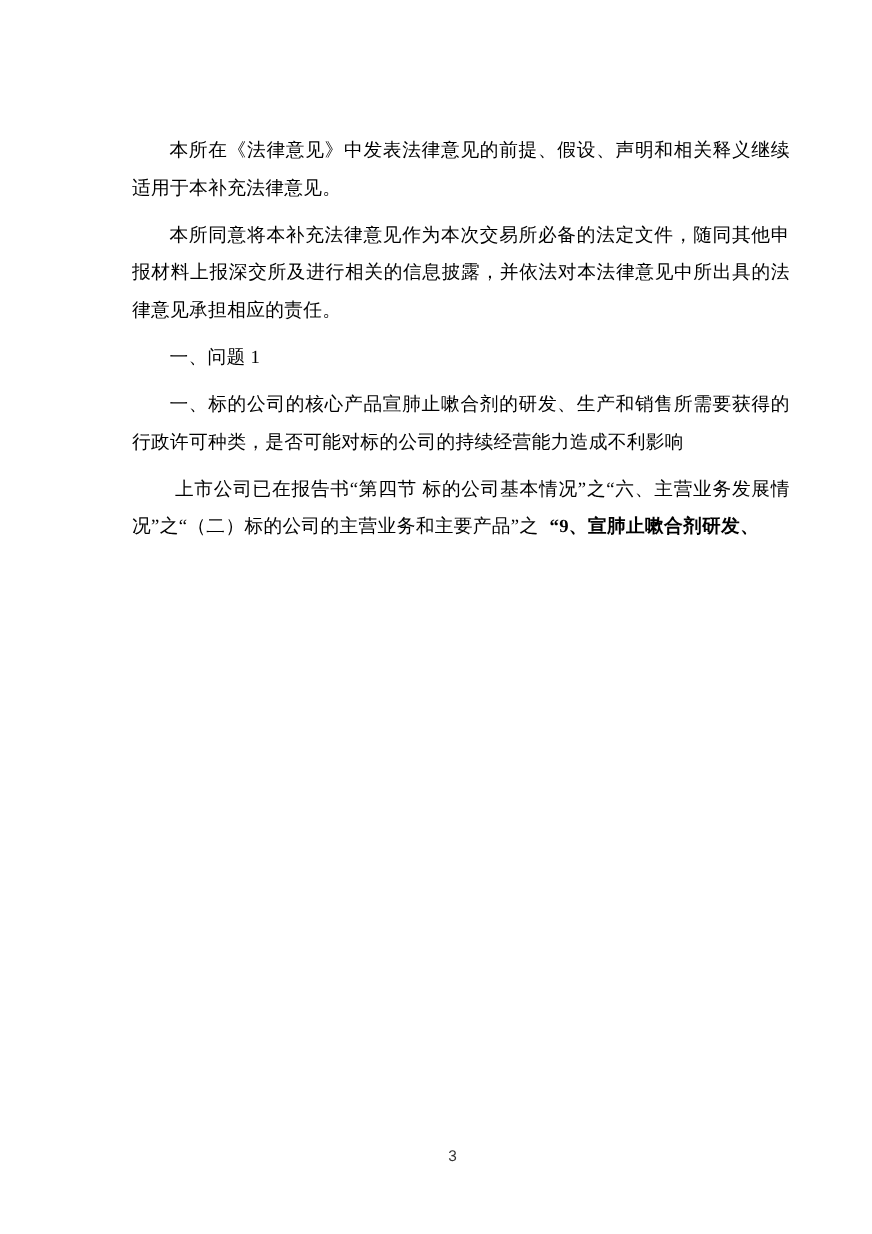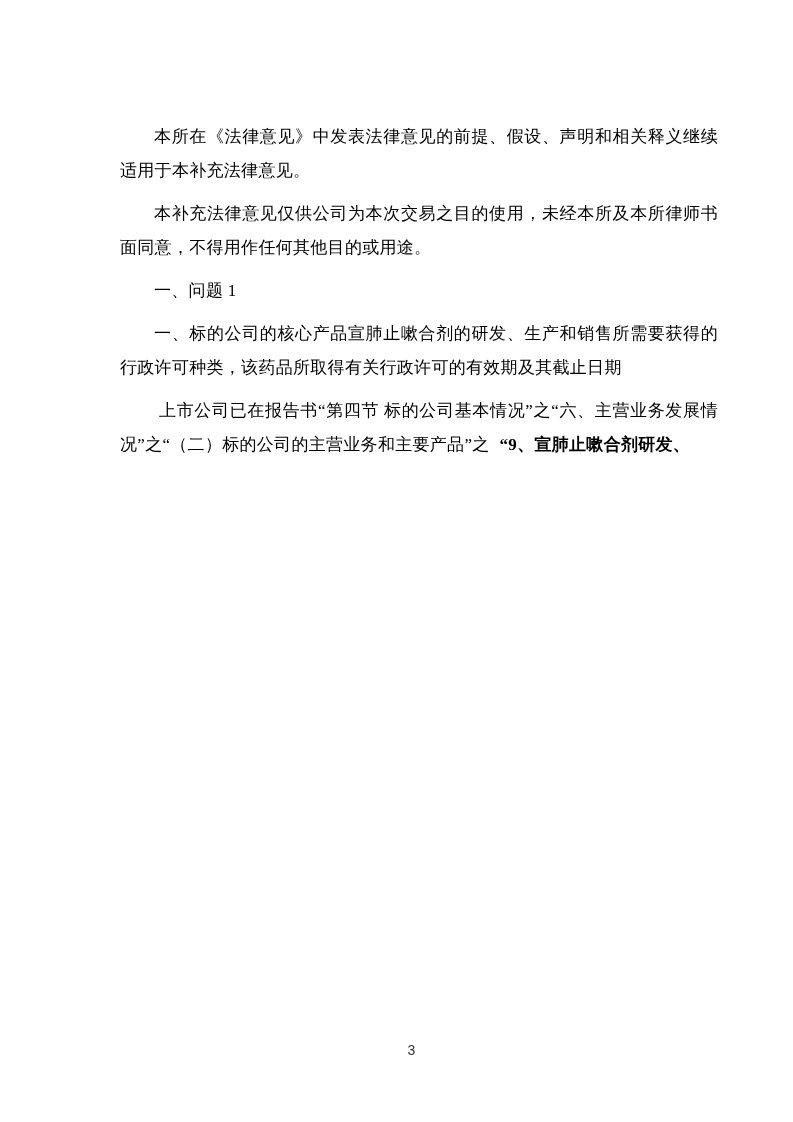--- a/index.html
+++ b/index.html
@@ -46,29 +46,29 @@
   }
 </style>
 </head>
 <body>
 
 <div class="page">
   <div class="content">
 
     <p>本所在《法律意见》中发表法律意见的前提、假设、声明和相关释义继续适用于本补充法律意见。</p>
 
+    <p>本所同意将本补充法律意见作为本次交易所必备的法定文件，随同其他申报材料上报深交所及进行相关的信息披露，并依法对本法律意见中所出具的法律意见承担相应的责任。</p>
 
-    <p>本补充法律意见仅供公司为本次交易之目的使用，未经本所及本所律师书面同意，不得用作任何其他目的或用途。</p>
 
     <p class="bold">一、问题 1</p>
 
 
 
 
 
-    <p class="bold">一、标的公司的核心产品宣肺止嗽合剂的研发、生产和销售所需要获得的行政许可种类，该药品所取得有关行政许可的有效期及其截止日期</p>
+    <p class="bold">一、标的公司的核心产品宣肺止嗽合剂的研发、生产和销售所需要获得的行政许可种类，是否可能对标的公司的持续经营能力造成不利影响</p>
 
     <p><span>上市公司已在报告书“第四节 标的公司基本情况”之“六、主营业务发展情况”之“（二）标的公司的主营业务和主要产品”之</span><span class="bold-run">“9、宣肺止嗽合剂研发、</span></p>
 
   </div>
 
   <div class="page-footer">3</div>
 </div>
 
 </body></html>

